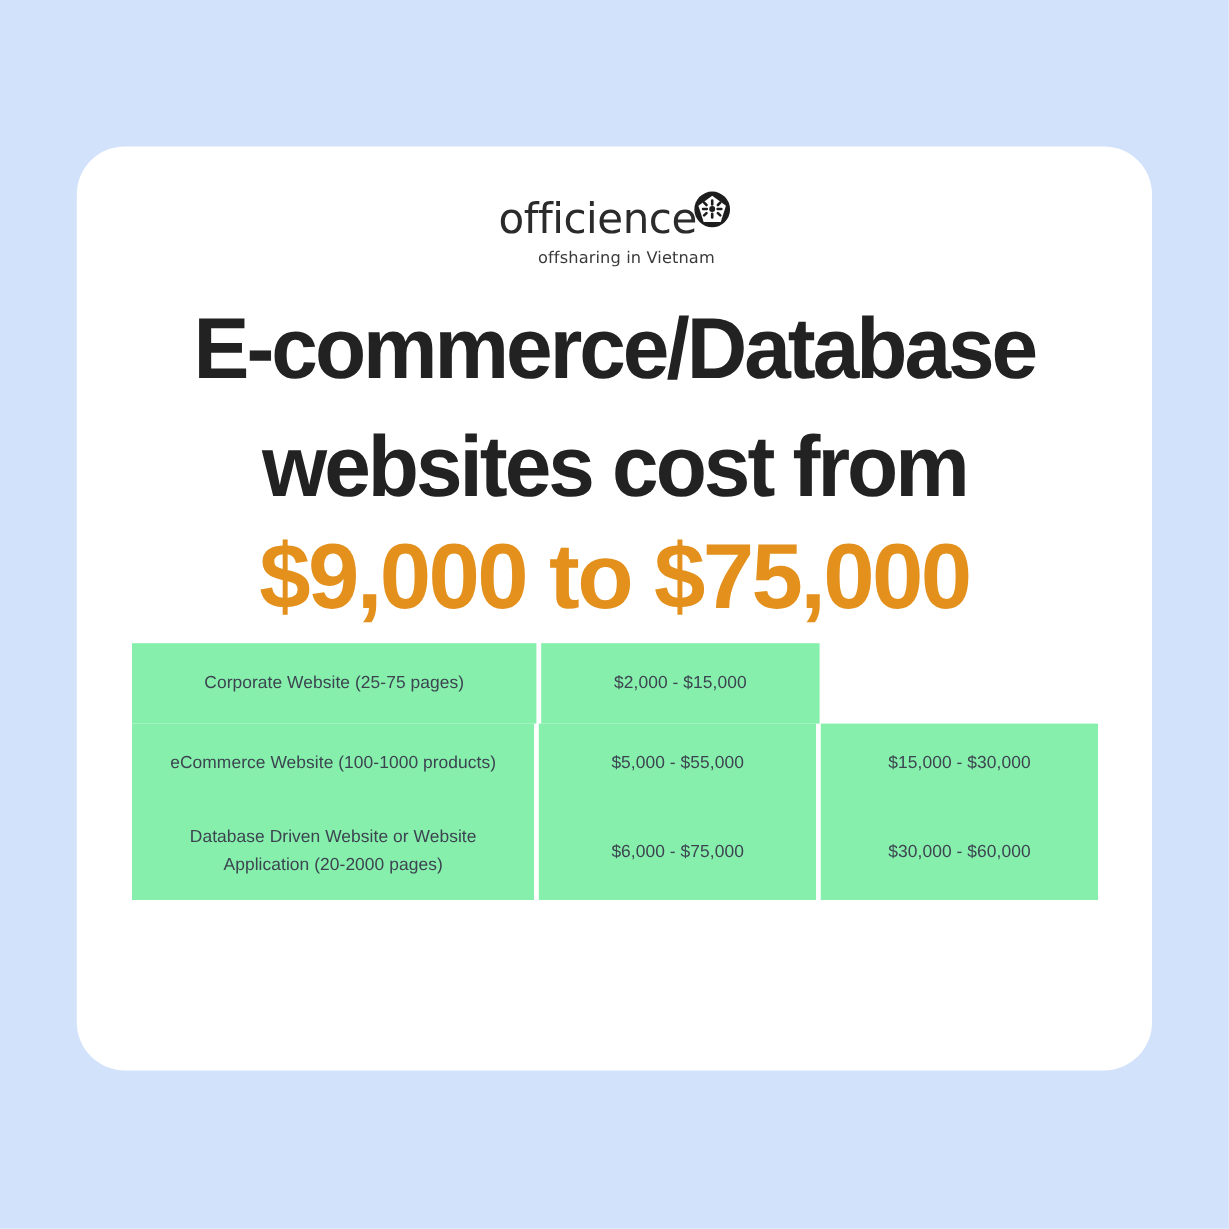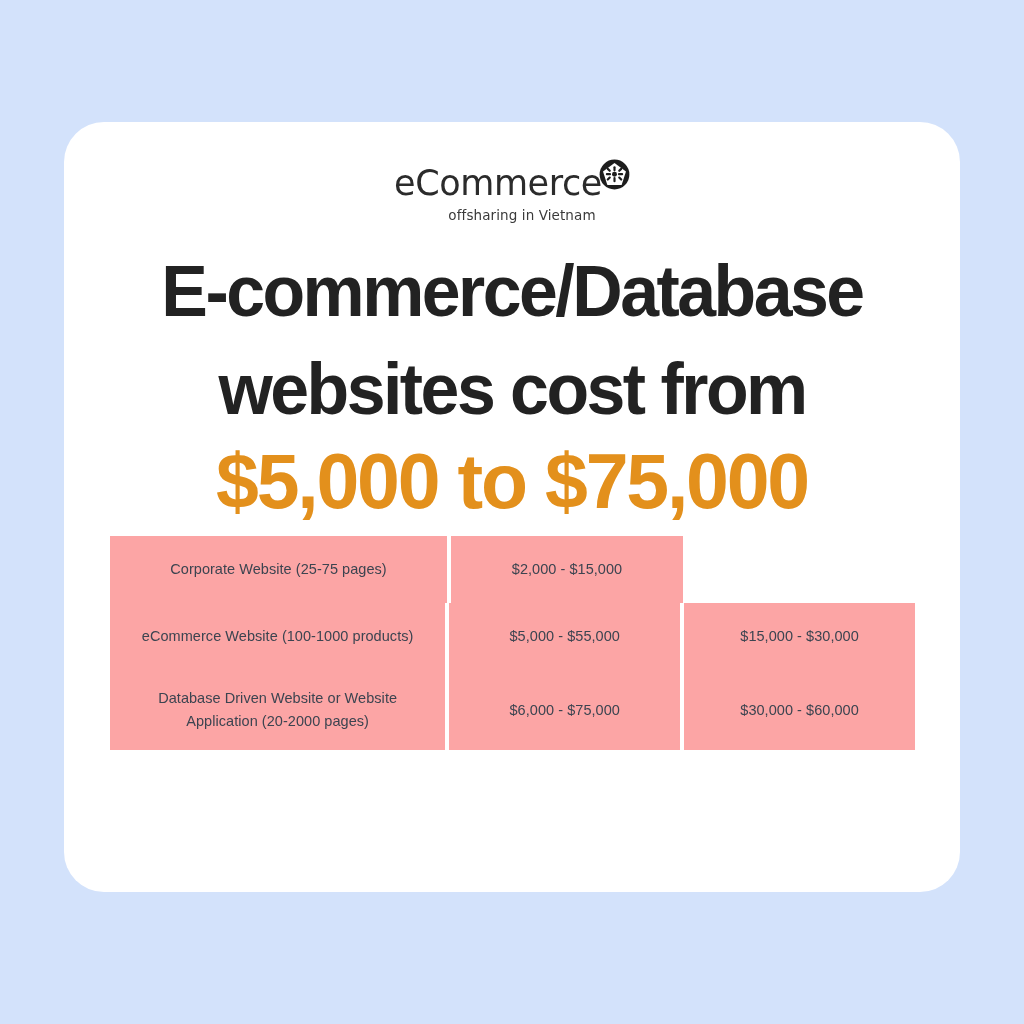--- a/index.html
+++ b/index.html
@@ -134,41 +134,41 @@
   .thead .cell {
     background: #35528f;
     color: #ffffff;
     height: 98px;
     font-size: 14.5px;
     font-weight: 700;
     letter-spacing: 0.15px;
     line-height: 24px;
   }
   .tbody .cell {
-    background: #fca5a5;
+    background: #86efac;
     color: #3c4450;
     font-size: 14.5px;
     font-weight: 400;
     line-height: 23px;
     letter-spacing: 0.05px;
   }
   .r0 .cell { height: 67px; }
   .r1 .cell { height: 67px; }
   .r2 .cell { height: 80px; }
 </style>
 </head>
 <body>
 
 <div class="canvas">
 
   <div class="card">
 
     <div class="logo-block">
       <div class="logo-row">
-        <span class="logo-word">eCommerce</span>
+        <span class="logo-word">officience</span>
         <svg class="logo-mark" viewBox="0 0 100 100">
           <circle cx="50" cy="50" r="48" fill="#1d1d1d"></circle>
           <path d="M50 13 L87 40 L73 84 L27 84 L13 40 Z" fill="#ffffff"></path>
           <g fill="#1d1d1d">
             <circle cx="50" cy="49" r="8"></circle>
             <rect x="46.5" y="23" width="7" height="17" rx="3.5"></rect>
             <rect x="46.5" y="58" width="7" height="17" rx="3.5"></rect>
             <rect x="22" y="45.5" width="17" height="7" rx="3.5"></rect>
             <rect x="61" y="45.5" width="17" height="7" rx="3.5"></rect>
             <rect x="28" y="27" width="7" height="16" rx="3.5" transform="rotate(-45 31.5 35)"></rect>
@@ -179,21 +179,21 @@
         </svg>
       </div>
       <div class="logo-tagline">offsharing in Vietnam</div>
     </div>
 
     <div class="headline">
       <span class="ln">E-commerce/Database</span>
       <span class="ln">websites cost from</span>
     </div>
 
-    <div class="price">$5,000 to $75,000</div>
+    <div class="price">$9,000 to $75,000</div>
 
     <div class="table">
 
 
       <div class="tbody">
 
         <div class="trow r0">
           <div class="cell col-0">Corporate Website (25-75 pages)</div>
           <div class="cell col-2">$2,000 - $15,000</div>
         </div>

